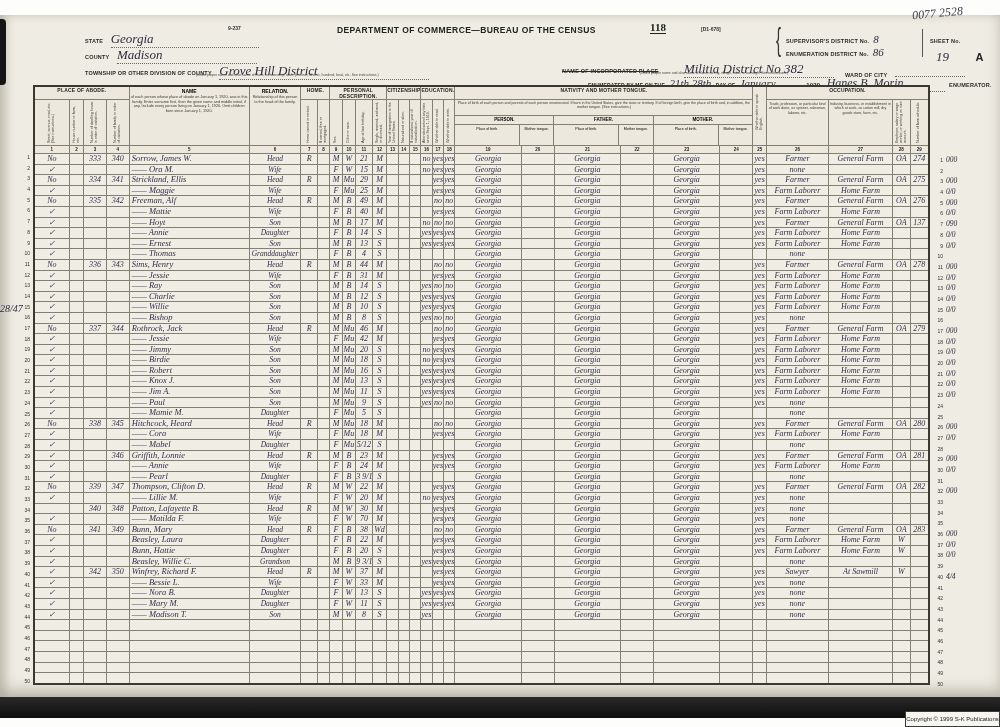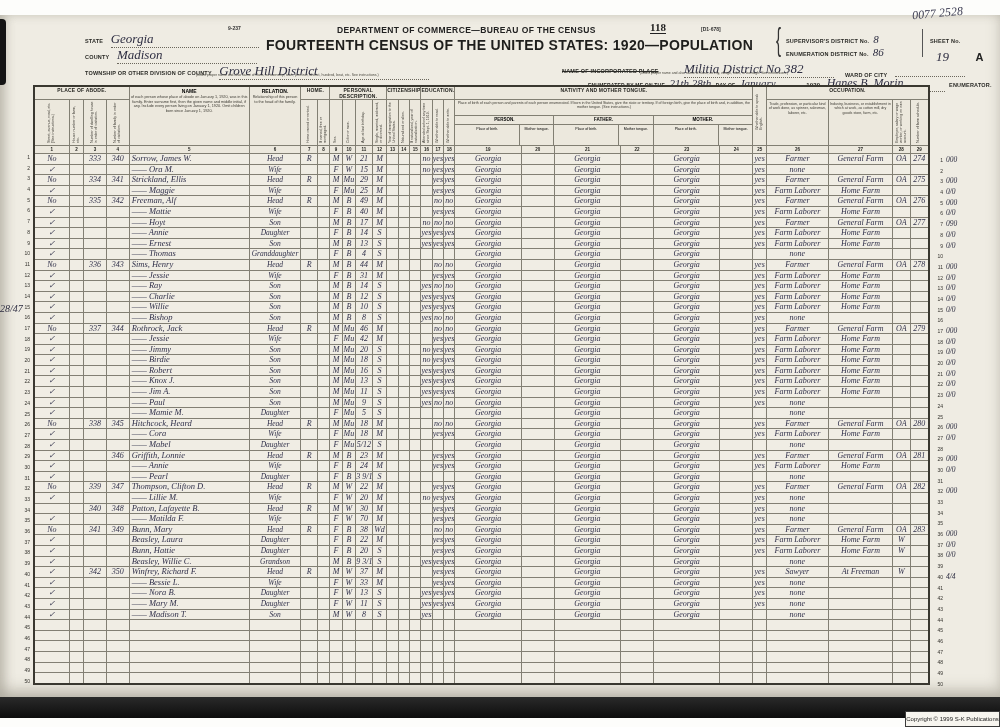--- a/index.html
+++ b/index.html
@@ -72,21 +72,20 @@
 <div class="page">
 
   <div class="paper">
     <div class="blob"></div>
 
     <span class="form-no">9-237</span>
     <span class="dept">DEPARTMENT OF COMMERCE—BUREAU OF THE CENSUS</span>
     <span class="pagenum">118</span>
     <span class="bracket-code">[D1-678]</span>
     <span class="corner-code hw">0077 2528</span>
-    <div class="census-title">FOURTEENTH CENSUS OF THE UNITED STATES: 1920—POPULATION</div>
 
     <span class="brace">{</span>
     <div class="sup-block">
       <div class="row"><span class="lbl">SUPERVISOR'S DISTRICT No.</span><span class="hw">8</span></div>
       <div class="row"><span class="lbl">ENUMERATION DISTRICT No.</span><span class="hw">86</span></div>
     </div>
     <div class="hdr-vline"></div>
     <div class="sheet-block">
       <span class="lbl">SHEET No.</span><br>
       <span class="hw sheet-val">19</span>
@@ -514,21 +513,21 @@
               <td class="hwc">Georgia</td>
               <td class="hwc"></td>
               <td class="hwc">Georgia</td>
               <td class="hwc"></td>
               <td class="hwc">Georgia</td>
               <td class="hwc"></td>
               <td class="hwc">yes</td>
               <td class="hwc">Farmer</td>
               <td class="hwc">General Farm</td>
               <td class="hwc">OA</td>
-              <td class="hwc">277</td>
+              <td class="hwc">137</td>
             </tr>
             <tr>
               <td class="hwc">✓</td>
               <td class="hwc"></td>
               <td class="hwc"></td>
               <td class="hwc"></td>
               <td class="hwc nm">—— Annie</td>
               <td class="hwc rl">Daughter</td>
               <td class="hwc"></td>
               <td class="hwc"></td>
@@ -1535,21 +1534,21 @@
               <td class="hwc">yes</td>
               <td class="hwc">yes</td>
               <td class="hwc">Georgia</td>
               <td class="hwc"></td>
               <td class="hwc">Georgia</td>
               <td class="hwc"></td>
               <td class="hwc">Georgia</td>
               <td class="hwc"></td>
               <td class="hwc">yes</td>
               <td class="hwc">Sawyer</td>
-              <td class="hwc">At Freeman</td>
+              <td class="hwc">At Sawmill</td>
               <td class="hwc">W</td>
               <td class="hwc"></td>
             </tr>
             <tr>
               <td class="hwc">✓</td>
               <td class="hwc"></td>
               <td class="hwc"></td>
               <td class="hwc"></td>
               <td class="hwc nm">—— Bessie L.</td>
               <td class="hwc rl">Wife</td>

